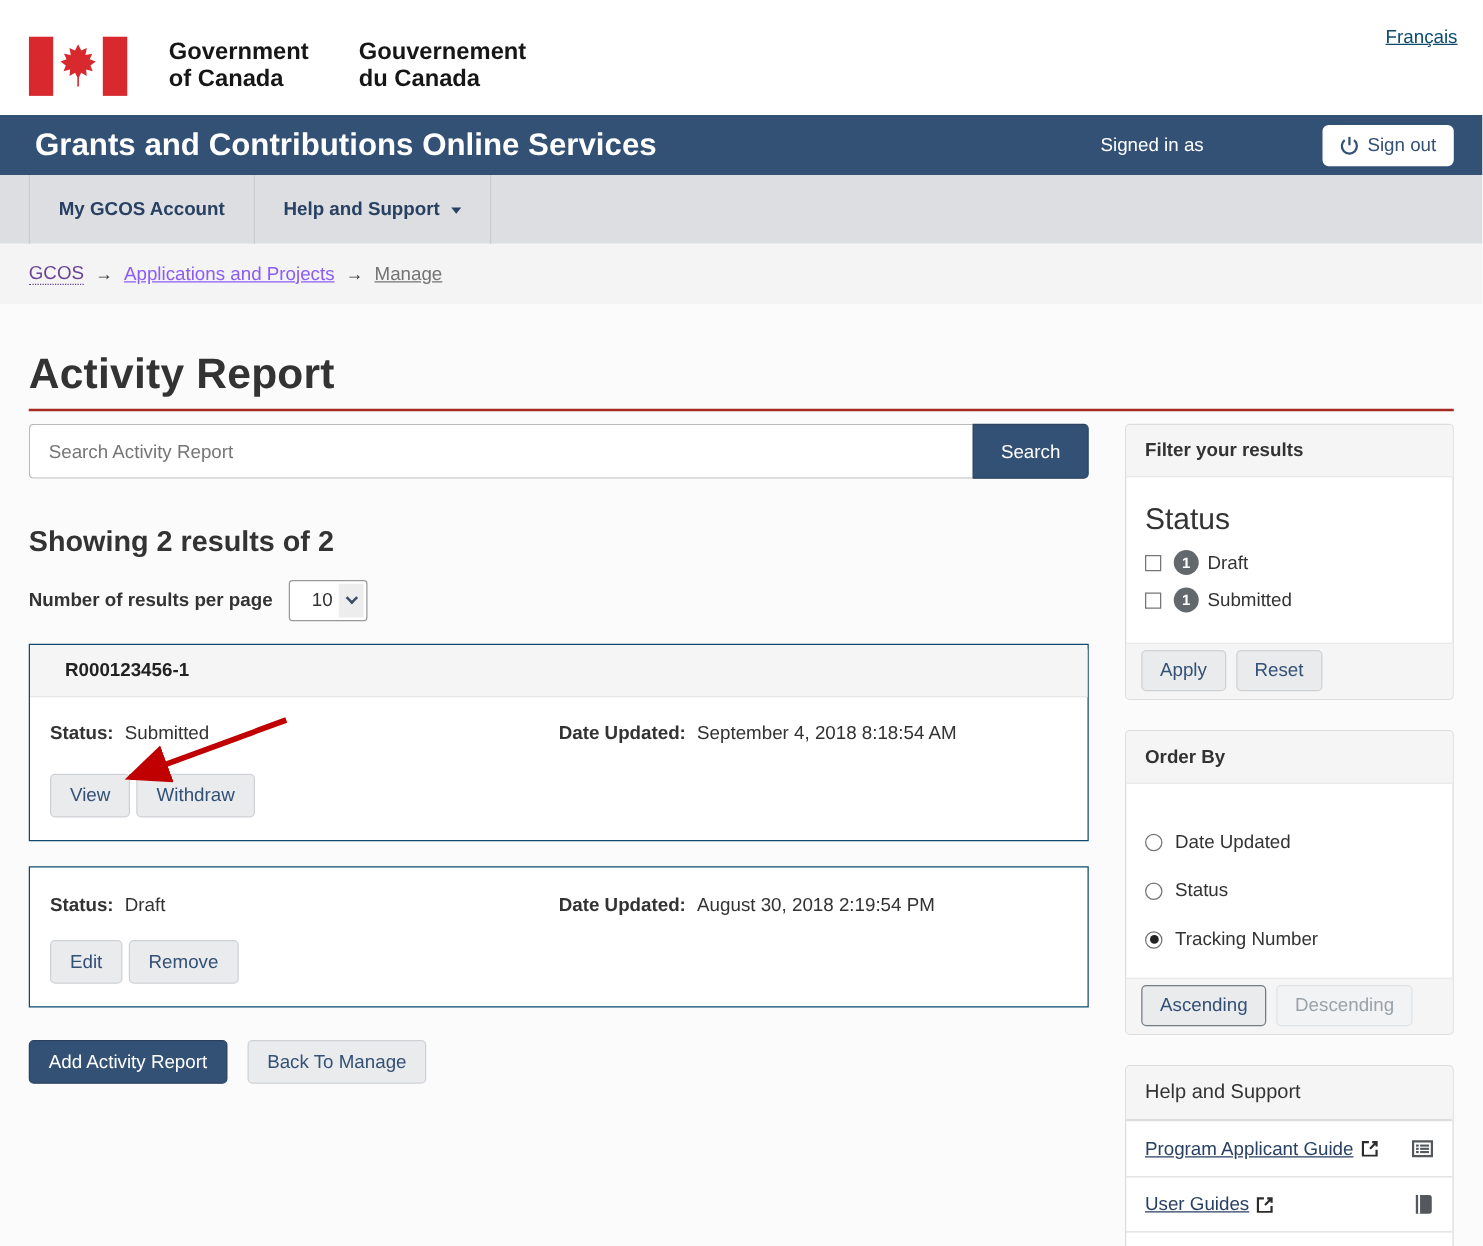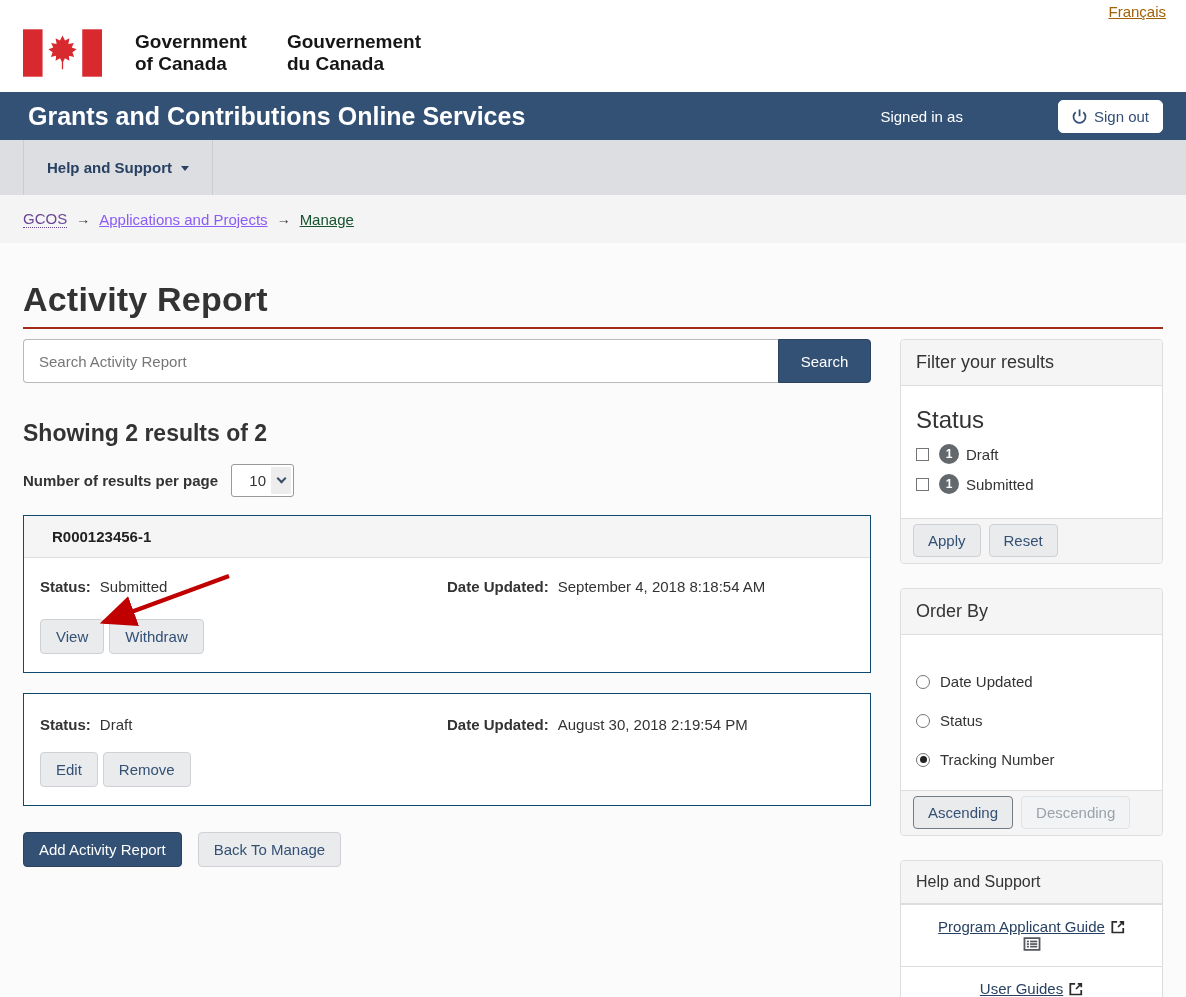--- a/index.html
+++ b/index.html
@@ -6,22 +6,22 @@
   html,body { margin:0; padding:0; }
   body {
     width:1186px; height:997px; overflow:hidden;
     background:#fbfbfb; color:#333;
     font-family:"Liberation Sans", sans-serif; font-size:15px;
   }
   .container { width:1140px; margin:0 auto; position:relative; }
 
   
   .top-bar { background:#ffffff; height:92px; position:relative; }
-  .lang-link { position:absolute; top:3px; right:20px; font-size:15px;
-    color:#a16207; text-decoration:underline; cursor:pointer; }
+  .lang-link { position:absolute; top:21px; right:20px; font-size:15px;
+    color:#0c4a6e; text-decoration:underline; cursor:pointer; }
   .signature { display:flex; align-items:center; padding-top:29px; }
   .flag { width:79px; height:48px; display:block; }
   .sig-text { display:flex; gap:40px; margin-left:33px;
     font-size:19px; font-weight:bold; color:#161616; line-height:1.17; }
 
   
   .banner { background:#335075; height:48px; }
   .banner .container { display:flex; align-items:center; height:100%; }
   .app-title { color:#fff; font-size:25px; font-weight:bold; flex:1; padding-left:5px; }
   .signed-in { color:#fff; font-size:15px; margin-right:95px; }
@@ -40,21 +40,21 @@
     border-left:4px solid transparent; border-right:4px solid transparent;
     margin-left:9px; margin-top:2px; }
 
   
   .crumb-strip { background:#f4f4f4; height:48px; }
   .crumb-strip .container { display:flex; align-items:center; height:100%; }
   .crumb-sep { margin:0 9px; color:#333; font-size:14px; }
   .crumb a, .crumb { cursor:pointer; font-size:15px; }
   .crumb-root { color:#6a4596; text-decoration:none; border-bottom:1px dotted #6a4596; }
   .crumb-mid { color:#8b5cf6; text-decoration:underline; }
-  .crumb-visited { color:#14532d; text-decoration:underline; }
+  .crumb-visited { color:#737373; text-decoration:underline; }
 
   
   .main-wrap { padding-top:37px; }
   h1.page-title { font-size:34px; font-weight:bold; margin:0; color:#333; letter-spacing:.2px; }
   .red-rule { border:0; height:2px; background:#a62a1e; margin:8px 0 0; }
   .columns { display:flex; gap:29px; margin-top:10px; align-items:flex-start; }
   .col-main { width:848px; }
   .col-side { width:263px; }
 
   .search-row { display:flex; }
@@ -96,40 +96,40 @@
   .btn-active { border-color:#737b83; }
   .btn-disabled { color:#9aa2aa; background:#f2f3f5; border-color:#e0e2e5; cursor:default; }
   .actions-row { display:flex; gap:16px; margin-top:26px; }
 
   .arrow-overlay { position:absolute; left:0; top:0; width:260px; height:130px;
     pointer-events:none; }
 
   
   .panel { background:#fff; border:1px solid #ddd; border-radius:4px; margin-bottom:24px; }
   .panel-header { background:#f5f5f5; border-bottom:1px solid #ddd;
-    border-radius:4px 4px 0 0; padding:12px 15px; font-weight:normal; font-size:18px; }
+    border-radius:4px 4px 0 0; padding:12px 15px; font-weight:bold; font-size:15px; }
   .panel-header.plain { font-weight:normal; font-size:16px; }
   .panel-body { padding:13px 15px 14px; }
   .status-h { font-size:24px; font-weight:normal; margin:7px 0 9px; color:#333; }
   .chk-row { display:flex; align-items:center; margin:10px 0; cursor:pointer; }
   .chk { appearance:none; -webkit-appearance:none; width:13px; height:13px;
     border:1px solid #757575; background:#fff; margin:0; cursor:pointer; }
   .badge { background:#63686d; color:#fff; min-width:20px; height:20px; border-radius:50%;
     font-size:12px; font-weight:bold; display:flex; align-items:center;
     justify-content:center; margin:0 7px 0 10px; }
   .panel-footer { background:#f5f5f5; border-top:1px solid #ddd;
     border-radius:0 0 4px 4px; padding:5px 12px 6px; display:flex; gap:8px; }
   .radio-row { display:flex; align-items:center; margin:22px 0 15px; cursor:pointer; }
   .radio { appearance:none; -webkit-appearance:none; width:14px; height:14px;
     border:1px solid #757575; border-radius:50%; margin:0 10px 0 0;
     position:relative; cursor:pointer; }
   .radio:checked::after { content:""; position:absolute; left:2.5px; top:2.5px;
     width:7px; height:7px; border-radius:50%; background:#222; }
   .help-row { display:flex; align-items:center; justify-content:space-between;
-    padding:13px 15px; border-top:1px solid #ddd;flex-direction:column; }
+    padding:13px 15px; border-top:1px solid #ddd; }
   .help-row:first-of-type { border-top:none; }
   .help-link { color:#284162; text-decoration:underline; cursor:pointer;
     display:inline-flex; align-items:center; gap:6px; }
   .ext-icon { flex:none; }
 </style>
 </head>
 <body>
 
 <header class="top-bar">
   <a class="lang-link">Français</a>
@@ -166,20 +166,23 @@
         <rect x="7.1" y="0.5" width="1.9" height="7.2" fill="#335075"></rect>
         <path d="M4 3.4a6.4 6.4 0 1 0 8 0" fill="none" stroke="#335075" stroke-width="1.9"></path>
       </svg>
       <span>Sign out</span>
     </button>
   </div>
 </div>
 
 <nav class="navbar">
   <div class="container">
+    <div class="nav-item">
+      <span>My GCOS Account</span>
+    </div>
     <div class="nav-item">
       <span>Help and Support</span>
       <span class="caret"></span>
     </div>
   </div>
 </nav>
 
 <div class="crumb-strip">
   <div class="container">
     <a class="crumb crumb-root">GCOS</a>

